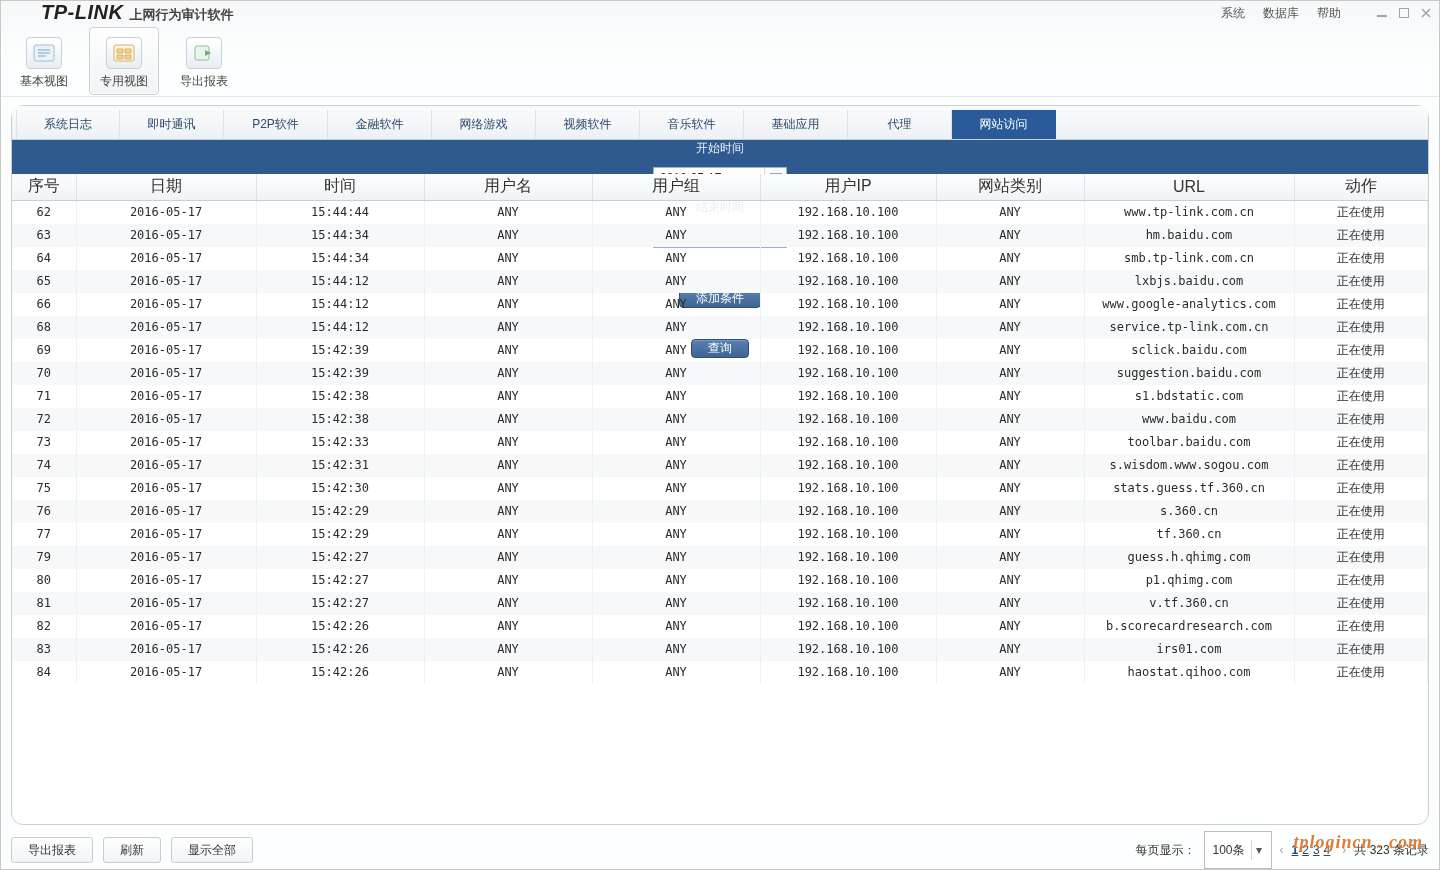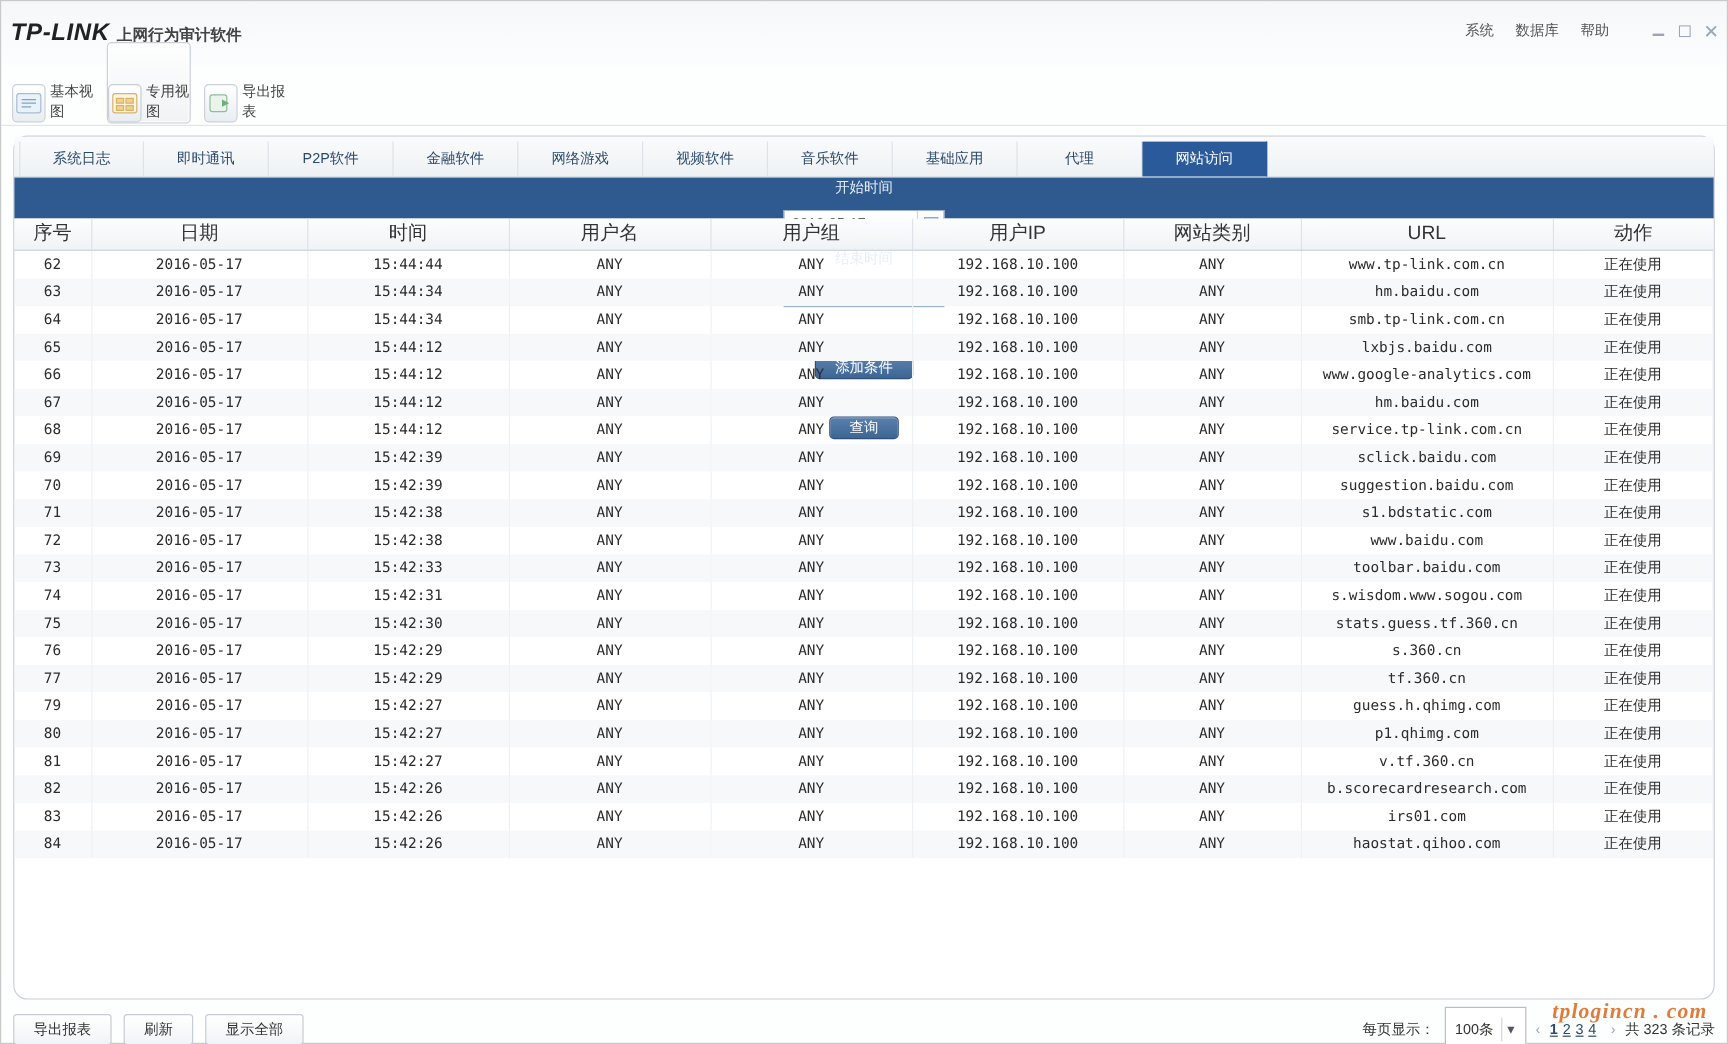--- a/index.html
+++ b/index.html
@@ -1,31 +1,31 @@
 <!DOCTYPE html>
 <html><head>
 <meta charset="utf-8">
 <style>
   * { box-sizing: border-box; margin: 0; padding: 0; }
   html, body { width: 1440px; height: 870px; overflow: hidden; font-family: "Microsoft YaHei", "SimSun", Arial, sans-serif; font-size: 12px; color: #333; background: #fff; }
   .app { width: 1440px; height: 870px; background: linear-gradient(#f5f7f9,#fdfefe 60px,#fdfefe); border: 1px solid #c9c9c9; position: relative; }
 
   
-  .topbar { height: 24px; display: flex; align-items: flex-start; padding: 16px 8px; }
+  .topbar { height: 24px; display: flex; align-items: center; padding: 0 8px; margin-left: 32px; }
   .logo { display: flex; align-items: baseline; gap: 6px; }
   .logo-mark { font: italic 900 20px/1 Arial, sans-serif; letter-spacing: 0.5px; color: #222; }
   .logo-sub { font-size: 13px; color: #444; font-weight: bold; }
   .topmenu { margin-left: auto; display: flex; gap: 18px; align-items: center; color: #555; }
   .topmenu span { cursor: default; }
   .winctl { display: flex; gap: 12px; margin-left: 18px; color: #9aa; }
   .winctl svg { display: block; }
 
   
   .toolbar { height: 72px; display: flex; align-items: flex-start; gap: 10px; padding: 2px 8px 0 8px; border-bottom: 1px solid #e2e6ea; }
-  .tool { width: 70px; height: 68px; display: flex; flex-direction: row; align-items: flex-end; justify-content: center; gap: 4px; border: 1px solid transparent; border-radius: 4px; padding-top: 4px; }
+  .tool { width: 70px; height: 68px; display: flex; flex-direction: column; align-items: center; justify-content: center; gap: 4px; border: 1px solid transparent; border-radius: 4px; padding-top: 4px; }
   .tool.active { background: linear-gradient(#fefefe,#f1f3f5); border-color: #c9d0d6; box-shadow: inset 0 0 0 1px #fff; }
   .tool .ticon { width: 36px; height: 32px; background: linear-gradient(#fff,#e8edf2); border: 1px solid #c9d0d6; border-radius: 4px; display: flex; align-items: center; justify-content: center; }
   .tool .tlabel { font-size: 12px; color: #444; }
 
   
   .main { margin: 8px 10px 0 10px; border: 1px solid #c9cfd6; border-radius: 12px; background: #fff; height: 720px; display: flex; flex-direction: column; }
 
   
   .tabs { background: linear-gradient(#fafbfc,#eef1f4); border-bottom: 1px solid #c9cfd6; height: 34px; display: flex; align-items: stretch; padding-left: 4px; padding-top: 4px; }
   .tab { flex: 0 0 104px; display: flex; align-items: center; justify-content: center; font-size: 12px; color: #2b4a6d; border-right: 1px solid #dde3e9; cursor: default; }
@@ -254,31 +254,20 @@
               <td>2016-05-17</td>
               <td>15:44:12</td>
               <td>ANY</td>
               <td>ANY</td>
               <td>192.168.10.100</td>
               <td>ANY</td>
               <td>www.google-analytics.com</td>
               <td>正在使用</td>
             </tr>
             <tr>
-              <td>67</td>
-              <td>2016-05-17</td>
-              <td>15:44:12</td>
-              <td>ANY</td>
-              <td>ANY</td>
-              <td>192.168.10.100</td>
-              <td>ANY</td>
-              <td>hm.baidu.com</td>
-              <td>正在使用</td>
-            </tr>
-            <tr>
               <td>68</td>
               <td>2016-05-17</td>
               <td>15:44:12</td>
               <td>ANY</td>
               <td>ANY</td>
               <td>192.168.10.100</td>
               <td>ANY</td>
               <td>service.tp-link.com.cn</td>
               <td>正在使用</td>
             </tr>

